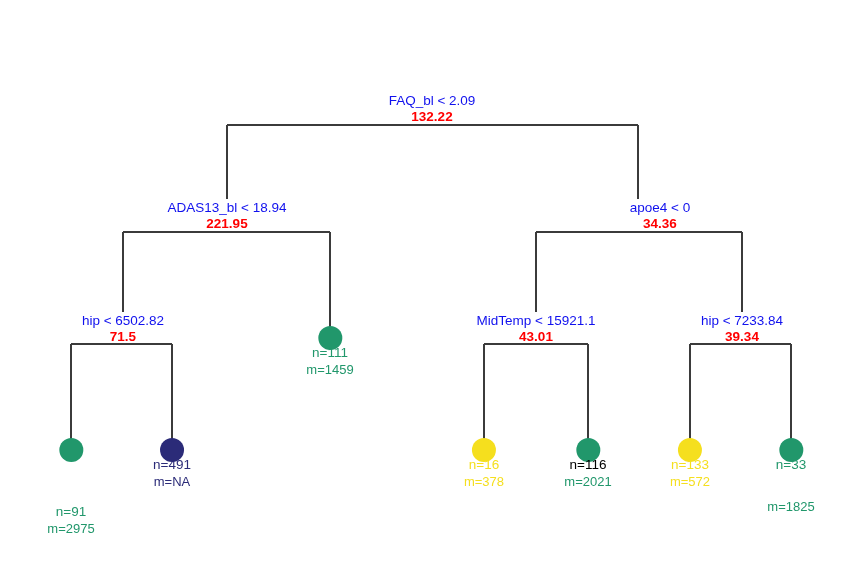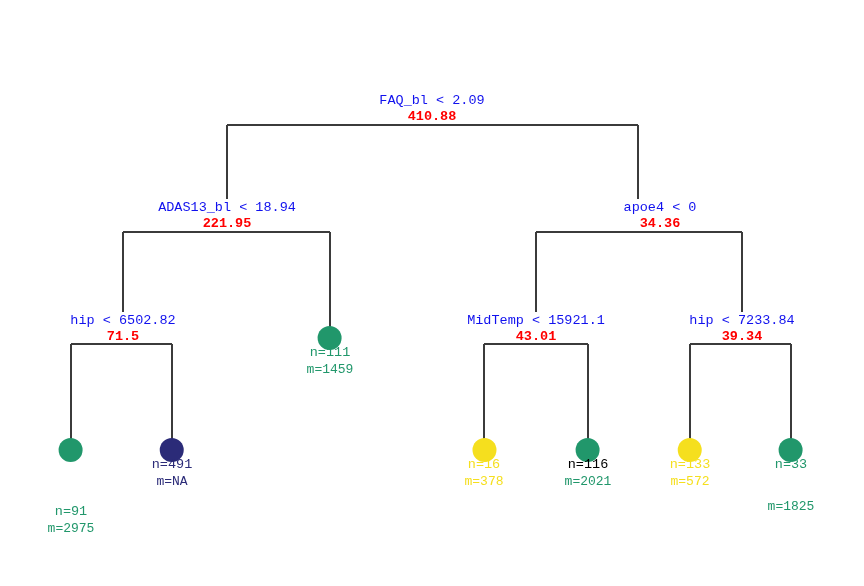--- a/index.html
+++ b/index.html
@@ -6,21 +6,20 @@
   body{
     width:864px;height:586px;
     background:#ffffff;
     font-family:"Liberation Sans", sans-serif;
     overflow:hidden;
   }
   #tree-canvas{
     position:relative;
     width:864px;height:572px;
     background:#ffffff;
-    font-family:Liberation Mono, monospace;
   }
   #edge-layer{
     position:absolute;
     left:0;top:0;
     width:864px;height:586px;
     pointer-events:none;
   }
   .node{
     position:absolute;
     transform:translateX(-50%);
@@ -94,21 +93,21 @@
       <path d="M 588 344 L 588 442"></path>
 
       <path d="M 690 344 L 690 442"></path>
       <path d="M 690 344 L 791 344"></path>
       <path d="M 791 344 L 791 442"></path>
     </g>
   </svg>
 
   <div class="node" style="left:432px;top:94px;">
     <span class="split-label">FAQ_bl &lt; 2.09</span>
-    <span class="split-value">410.88</span>
+    <span class="split-value">132.22</span>
   </div>
 
   <div class="node" style="left:227px;top:201px;">
     <span class="split-label">ADAS13_bl &lt; 18.94</span>
     <span class="split-value">221.95</span>
   </div>
 
   <div class="node" style="left:638px;top:201px;margin-left:22px;">
     <span class="split-label">apoe4 &lt; 0</span>
     <span class="split-value">34.36</span>

